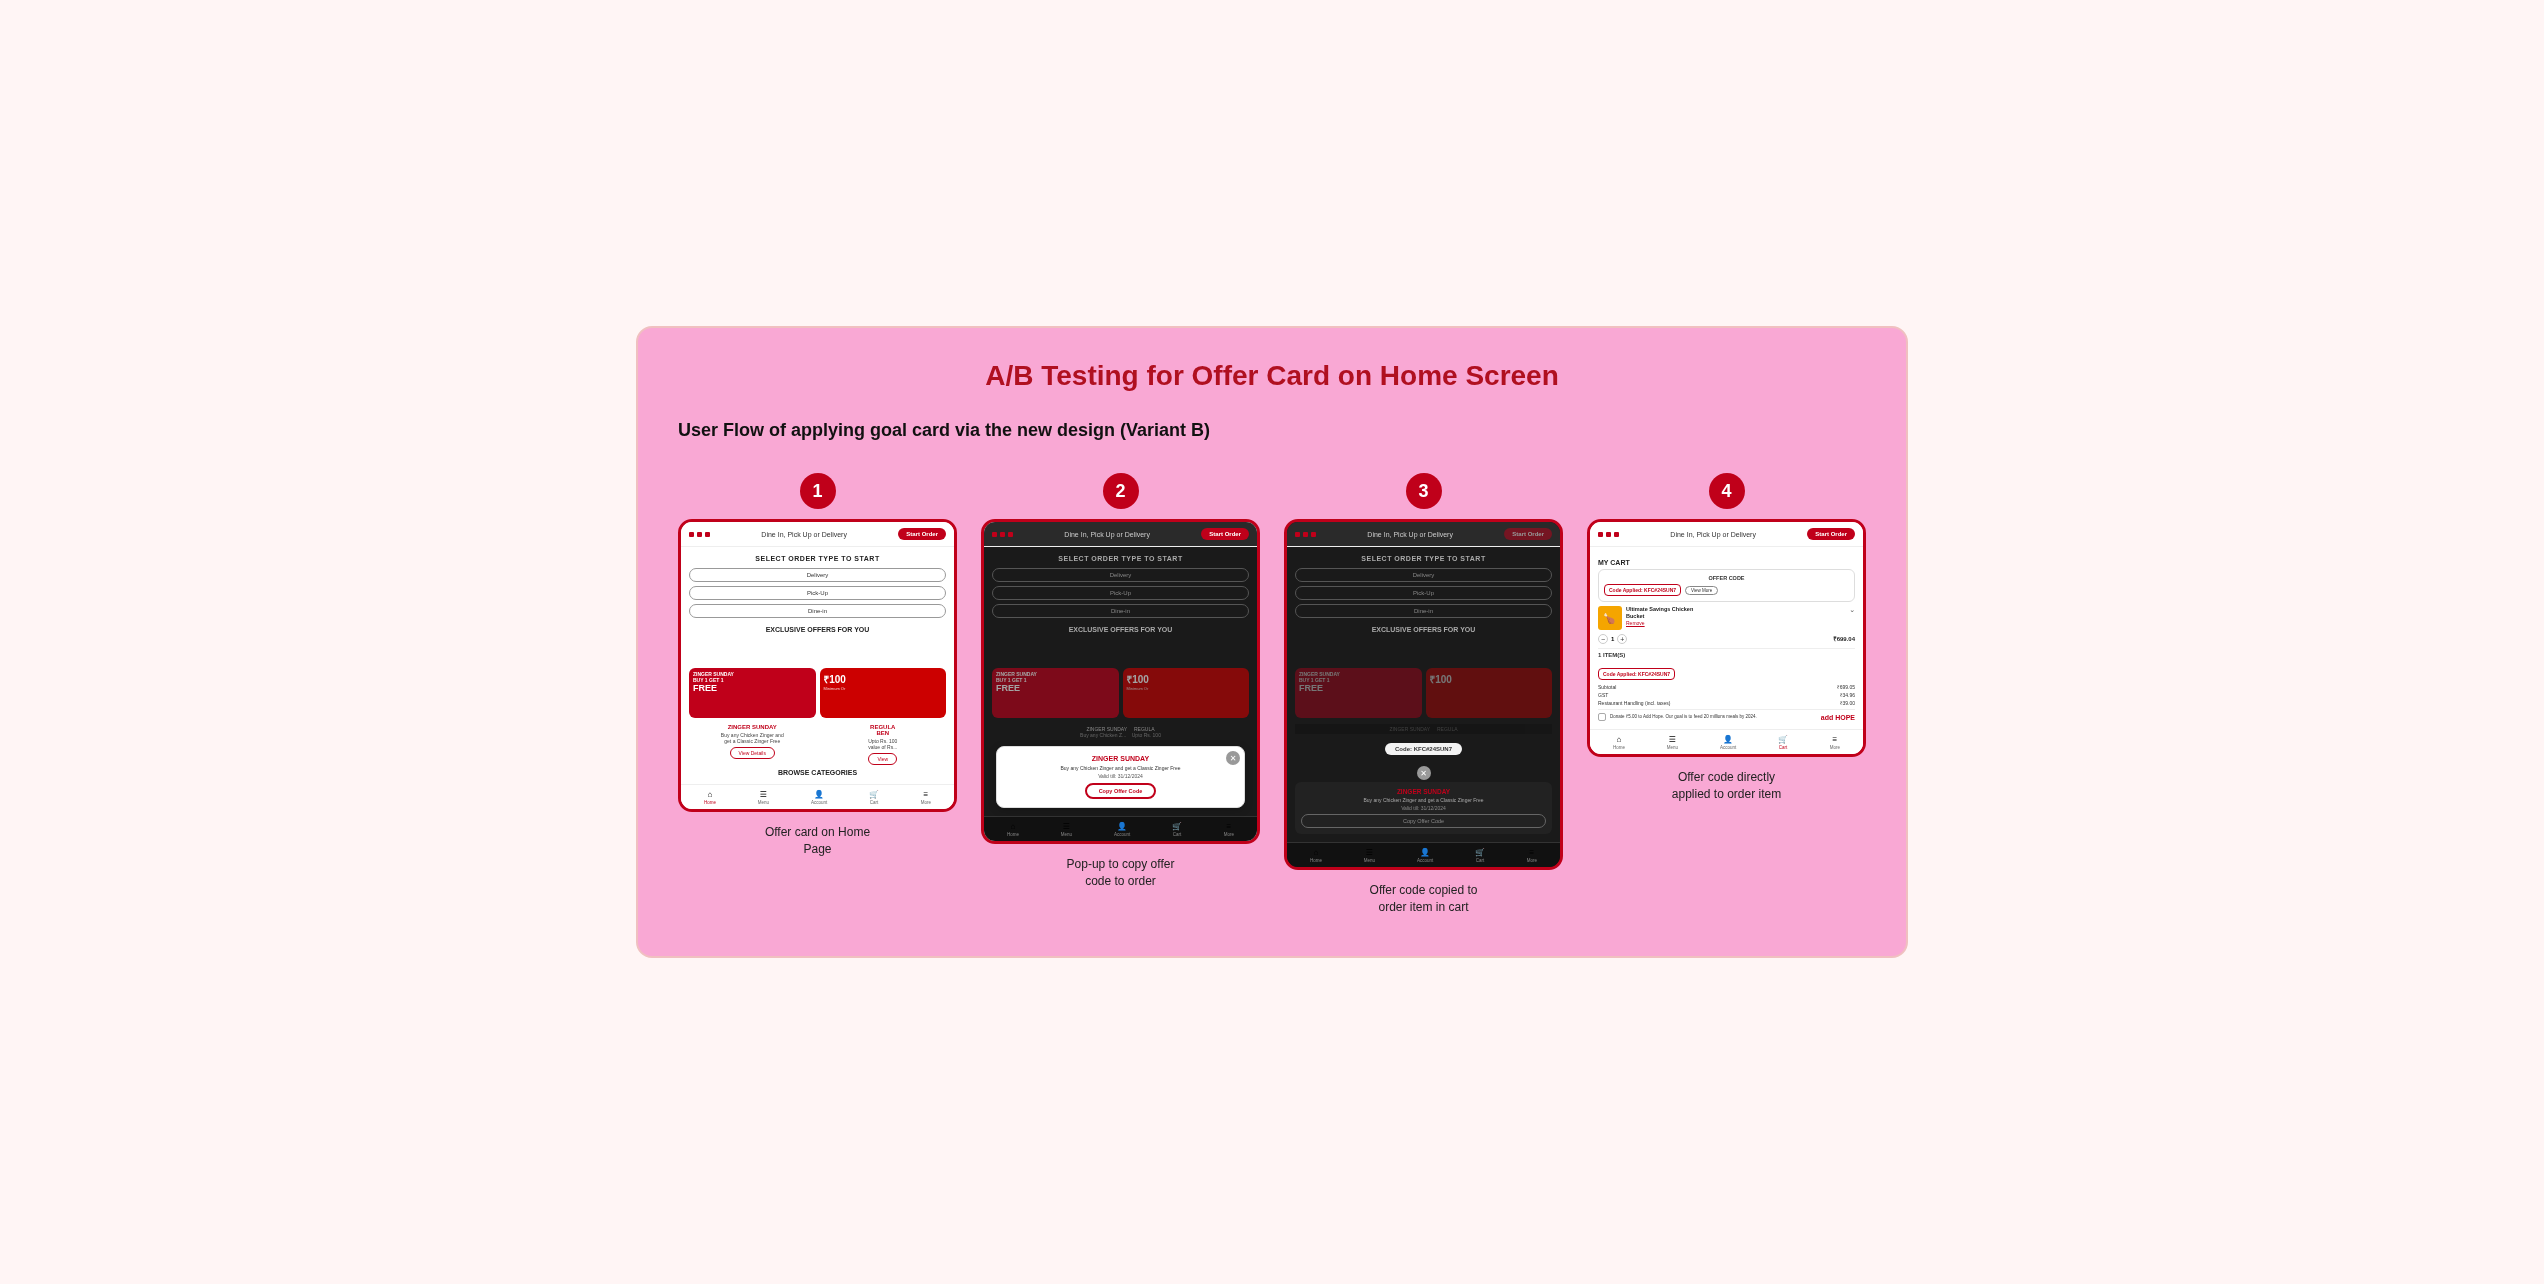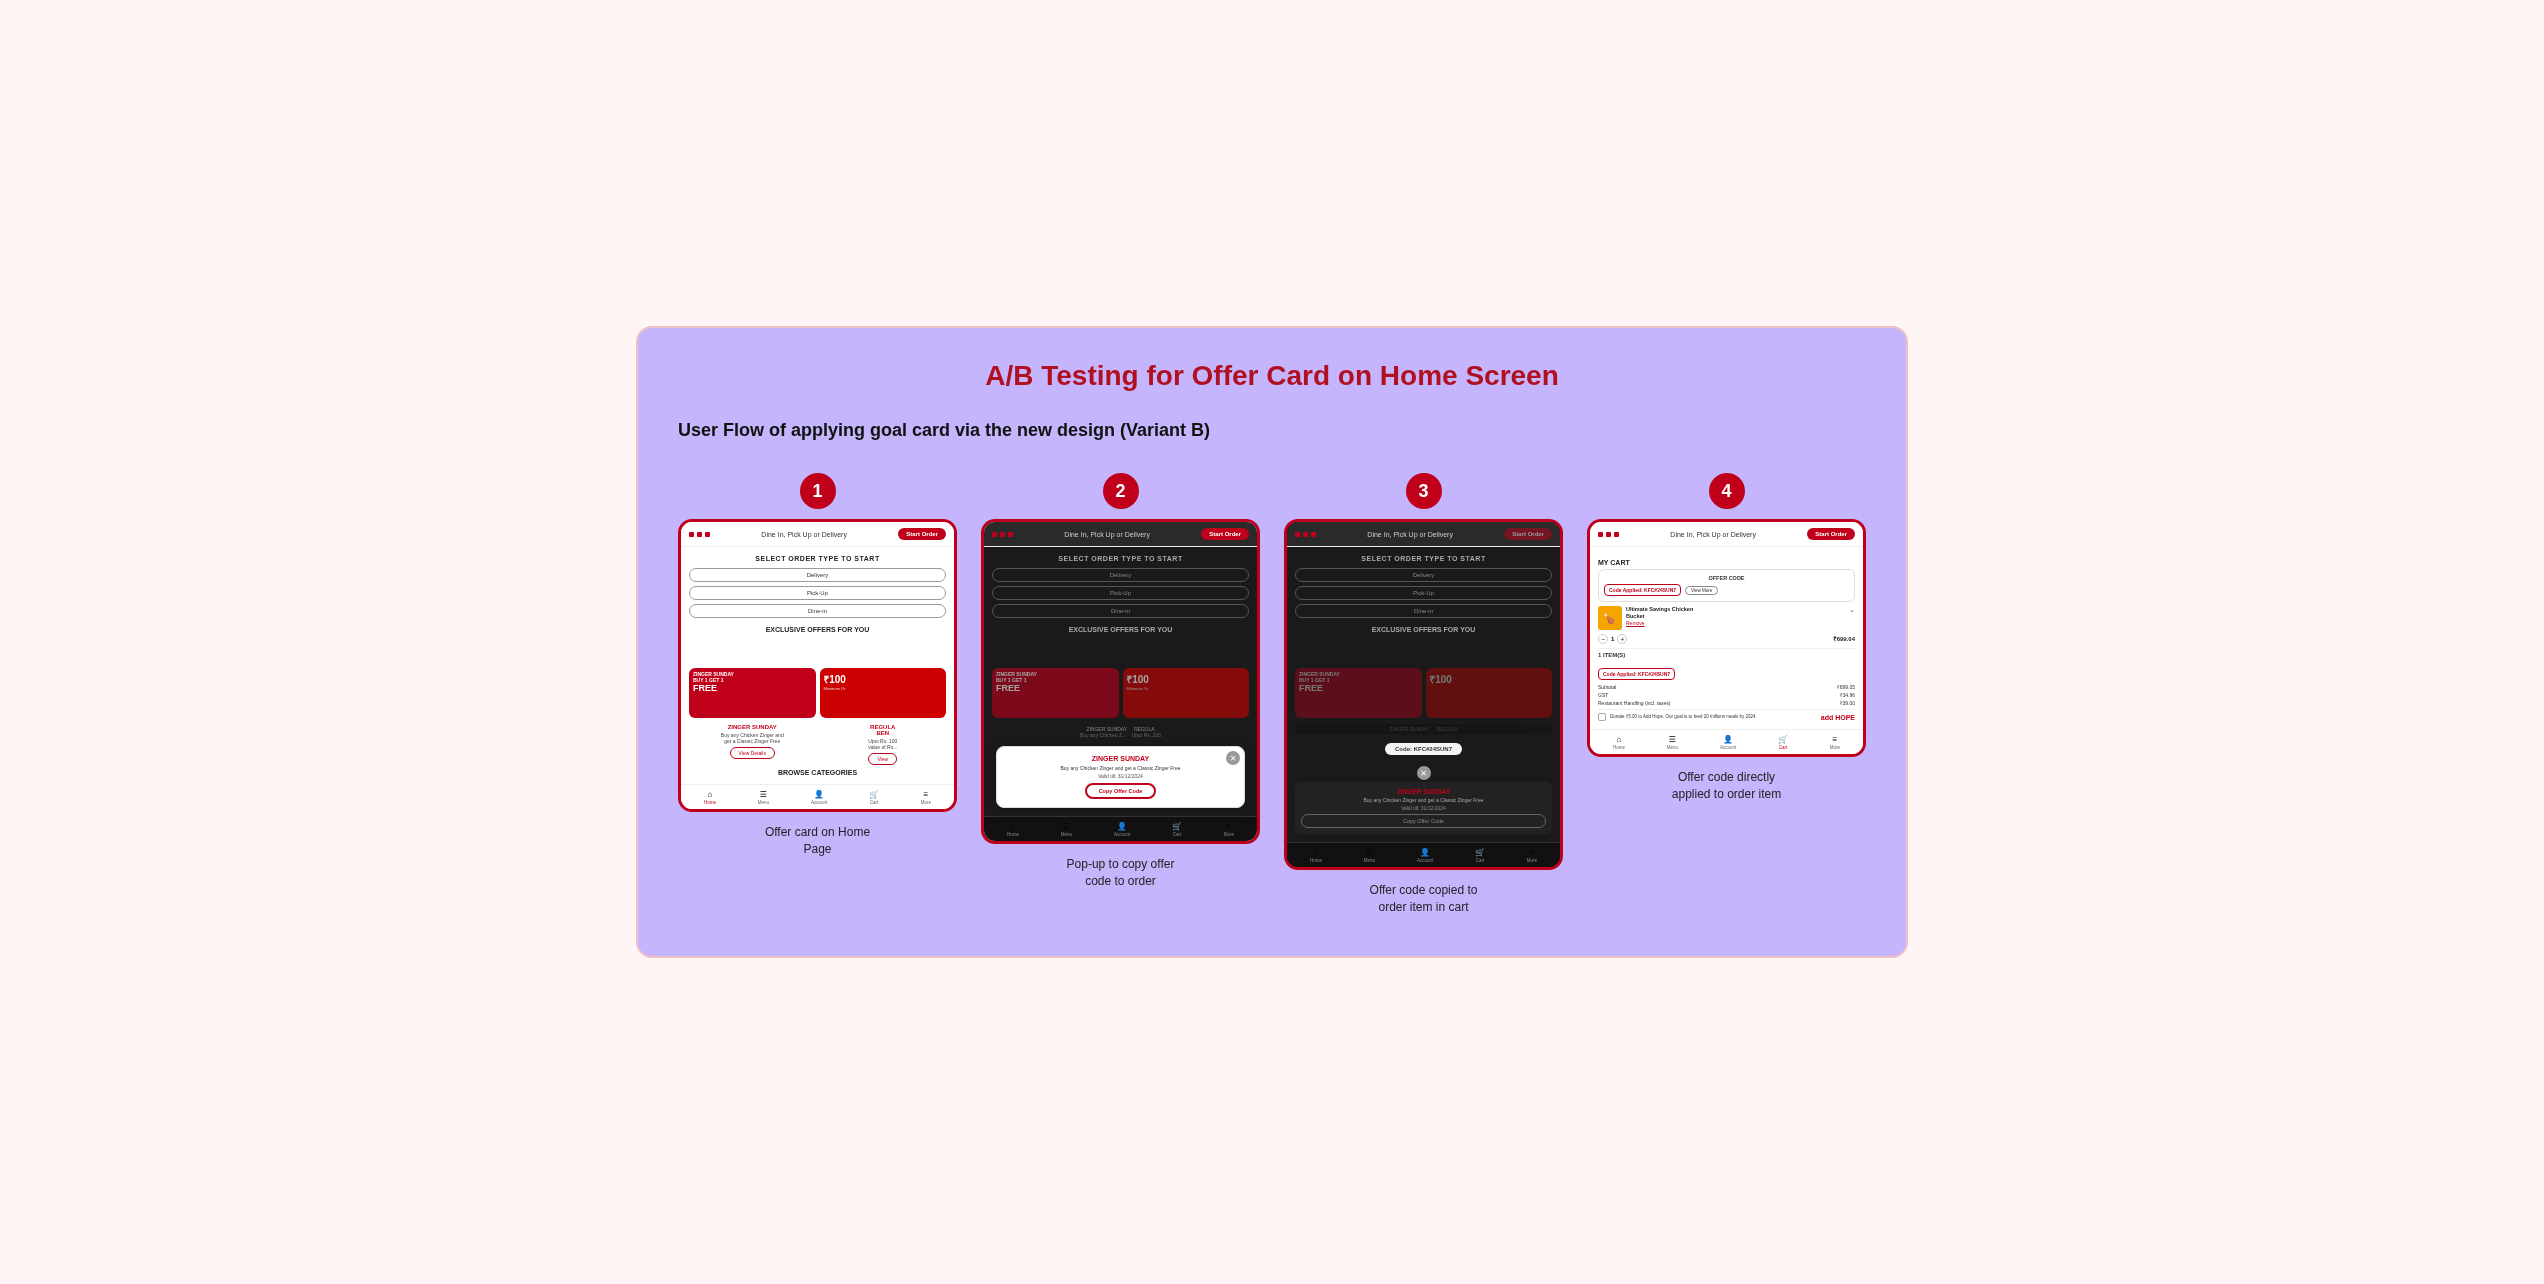--- a/index.html
+++ b/index.html
@@ -6,21 +6,21 @@
     body {
       font-family: -apple-system, BlinkMacSystemFont, 'Segoe UI', Arial, sans-serif;
       background: #fff5f5;
       display: flex;
       justify-content: center;
       align-items: center;
       min-height: 100vh;
       padding: 20px;
     }
     .container {
-      background: #c4b5fd;
+      background: #f9a8d4;
       border: 2px solid #f0c0c0;
       border-radius: 16px;
       padding: 32px 40px 40px;
       max-width: 1272px;
       width: 100%;
     }
     .main-title {
       text-align: center;
       color: #b01020;
       font-size: 28px;

